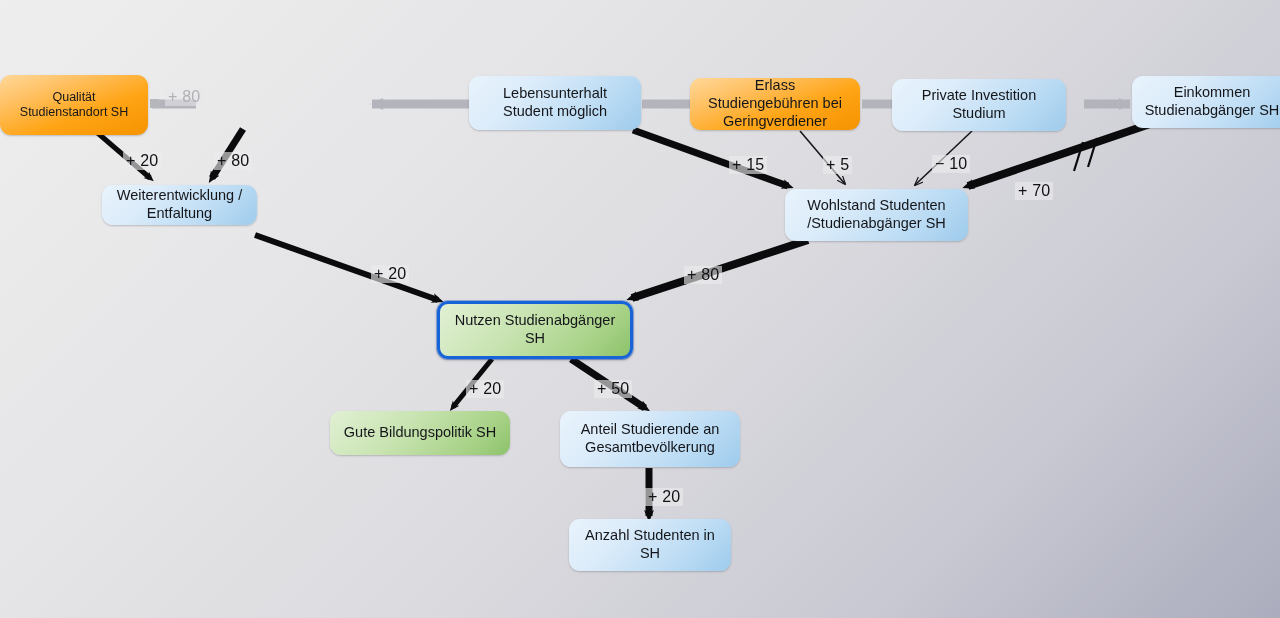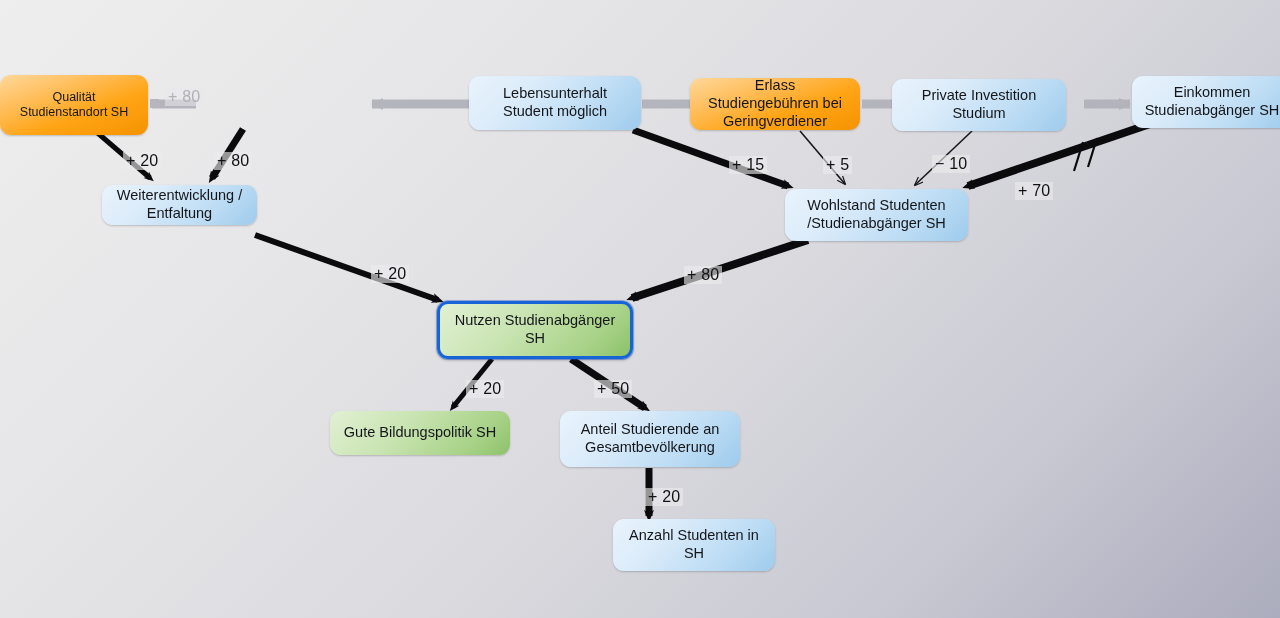--- a/index.html
+++ b/index.html
@@ -186,21 +186,21 @@
   </div>
   <div class="node fill-green selected" style="left: 437px; top: 301px; width: 196px; height: 58px;">
     <span class="nlabel">Nutzen Studienabgänger SH</span>
   </div>
   <div class="node fill-green" style="left: 330px; top: 411px; width: 180px; height: 44px;">
     <span class="nlabel">Gute Bildungspolitik SH</span>
   </div>
   <div class="node fill-blue" style="left: 560px; top: 411px; width: 180px; height: 56px;">
     <span class="nlabel">Anteil Studierende an Gesamtbevölkerung</span>
   </div>
-  <div class="node fill-blue" style="left: 569px; top: 519px; width: 162px; height: 52px; margin-left: 44px;">
+  <div class="node fill-blue" style="left: 569px; top: 519px; width: 162px; height: 52px;">
     <span class="nlabel">Anzahl Studenten in SH</span>
   </div>
 
   <div class="elabel" style="left: 123px; top: 152px;">+ 20</div>
   <div class="elabel" style="left: 214px; top: 152px;">+ 80</div>
   <div class="elabel" style="left: 729px; top: 156px;">+ 15</div>
   <div class="elabel" style="left: 823px; top: 156px;">+ 5</div>
   <div class="elabel" style="left: 932px; top: 155px;">− 10</div>
   <div class="elabel" style="left: 1015px; top: 154px; margin-top: 28px;">+ 70</div>
   <div class="elabel" style="left: 371px; top: 265px;">+ 20</div>

